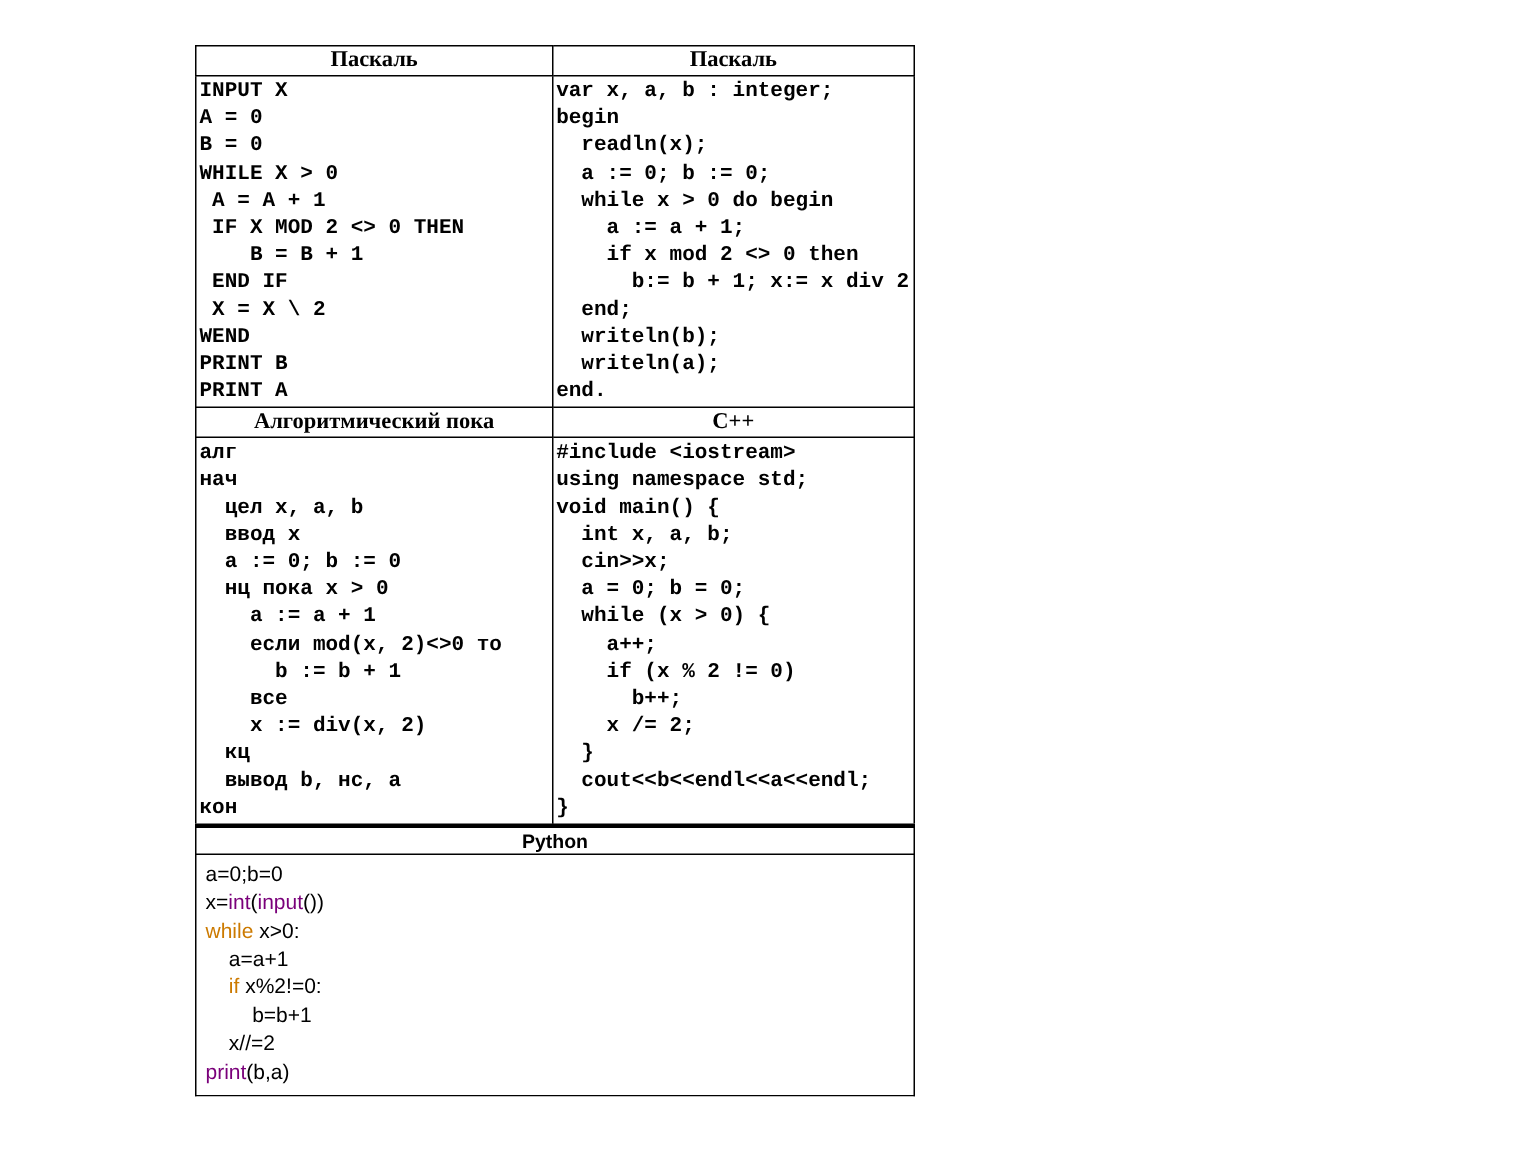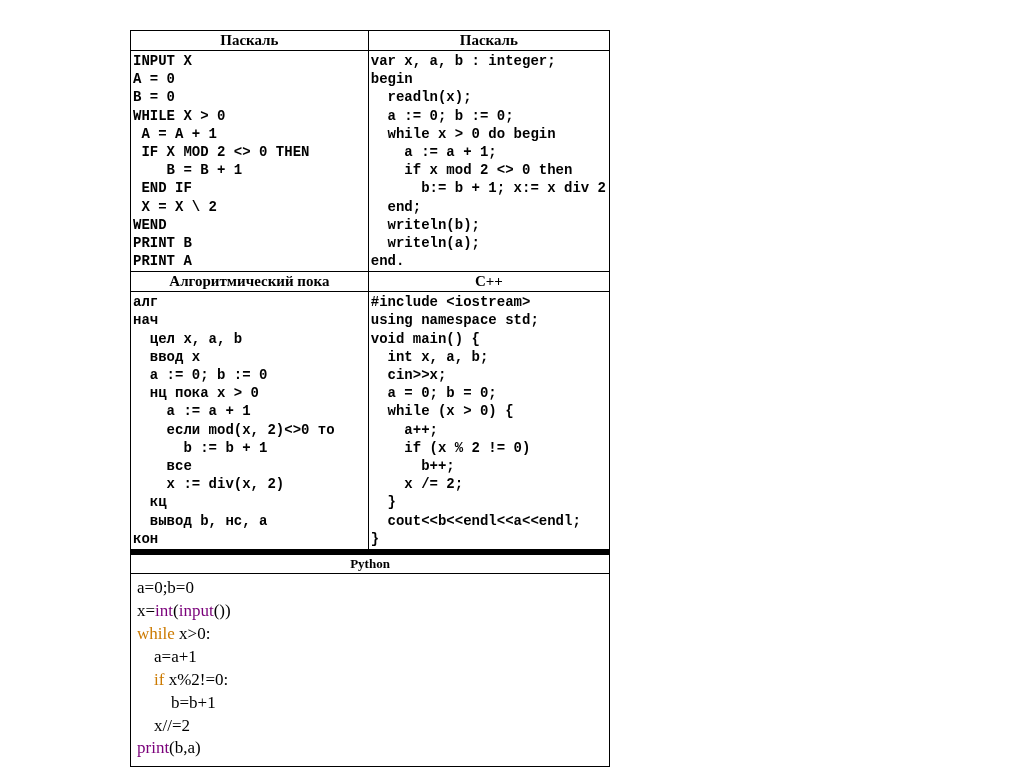--- a/index.html
+++ b/index.html
@@ -32,22 +32,22 @@
   }
   .code {
     font-family: 'Courier New', monospace;
     font-size: 14px;
     line-height: 1.3;
     white-space: pre;
     padding: 1px 3px 1px 2px;
     font-weight: bold;
   }
   .pycode {
-    font-family: Liberation Serif, serif;
-    font-size: 17px;
+    font-family: Liberation Sans, sans-serif;
+    font-size: 14px;
     line-height: 1.35;
     padding: 3px 20px 6px 6px;
   }
   .py-kw { color: #cc7a00; }     
   .py-builtin { color: #7a007a; } 
   .py-num { color: #000; }
 </style>
 </head>
 <body>
 
@@ -112,20 +112,20 @@
   while (x &gt; 0) {
     a++;
     if (x % 2 != 0)
       b++;
     x /= 2;
   }
   cout&lt;&lt;b&lt;&lt;endl&lt;&lt;a&lt;&lt;endl;
 }</td>
   </tr>
   <tr>
-    <td class="hdr" colspan="2" style="font-family:Liberation Serif, serif;font-size:13px;border-top:6px solid #000000;">Python</td>
+    <td class="hdr" colspan="2" style="font-family:Liberation Sans, sans-serif;font-size:13px;border-top:3px solid #000000;">Python</td>
   </tr>
   <tr>
     <td class="pycode" colspan="2" id="pycell"><span>a=</span><span class="py-num">0</span><span>;b=</span><span class="py-num">0</span><br><span>x=</span><span class="py-builtin">int</span><span>(</span><span class="py-builtin">input</span><span>())</span><br><span class="py-kw">while</span><span>&nbsp;x&gt;</span><span class="py-num">0</span><span>:</span><br><span>&nbsp;&nbsp;&nbsp;&nbsp;a=a+</span><span class="py-num">1</span><br><span>&nbsp;&nbsp;&nbsp;&nbsp;</span><span class="py-kw">if</span><span>&nbsp;x%</span><span class="py-num">2</span><span>!=</span><span class="py-num">0</span><span>:</span><br><span>&nbsp;&nbsp;&nbsp;&nbsp;&nbsp;&nbsp;&nbsp;&nbsp;b=b+</span><span class="py-num">1</span><br><span>&nbsp;&nbsp;&nbsp;&nbsp;x//=</span><span class="py-num">2</span><br><span class="py-builtin">print</span><span>(b,a)</span></td>
   </tr>
 </tbody>
     </table>
 </div>
 
 </body></html>

